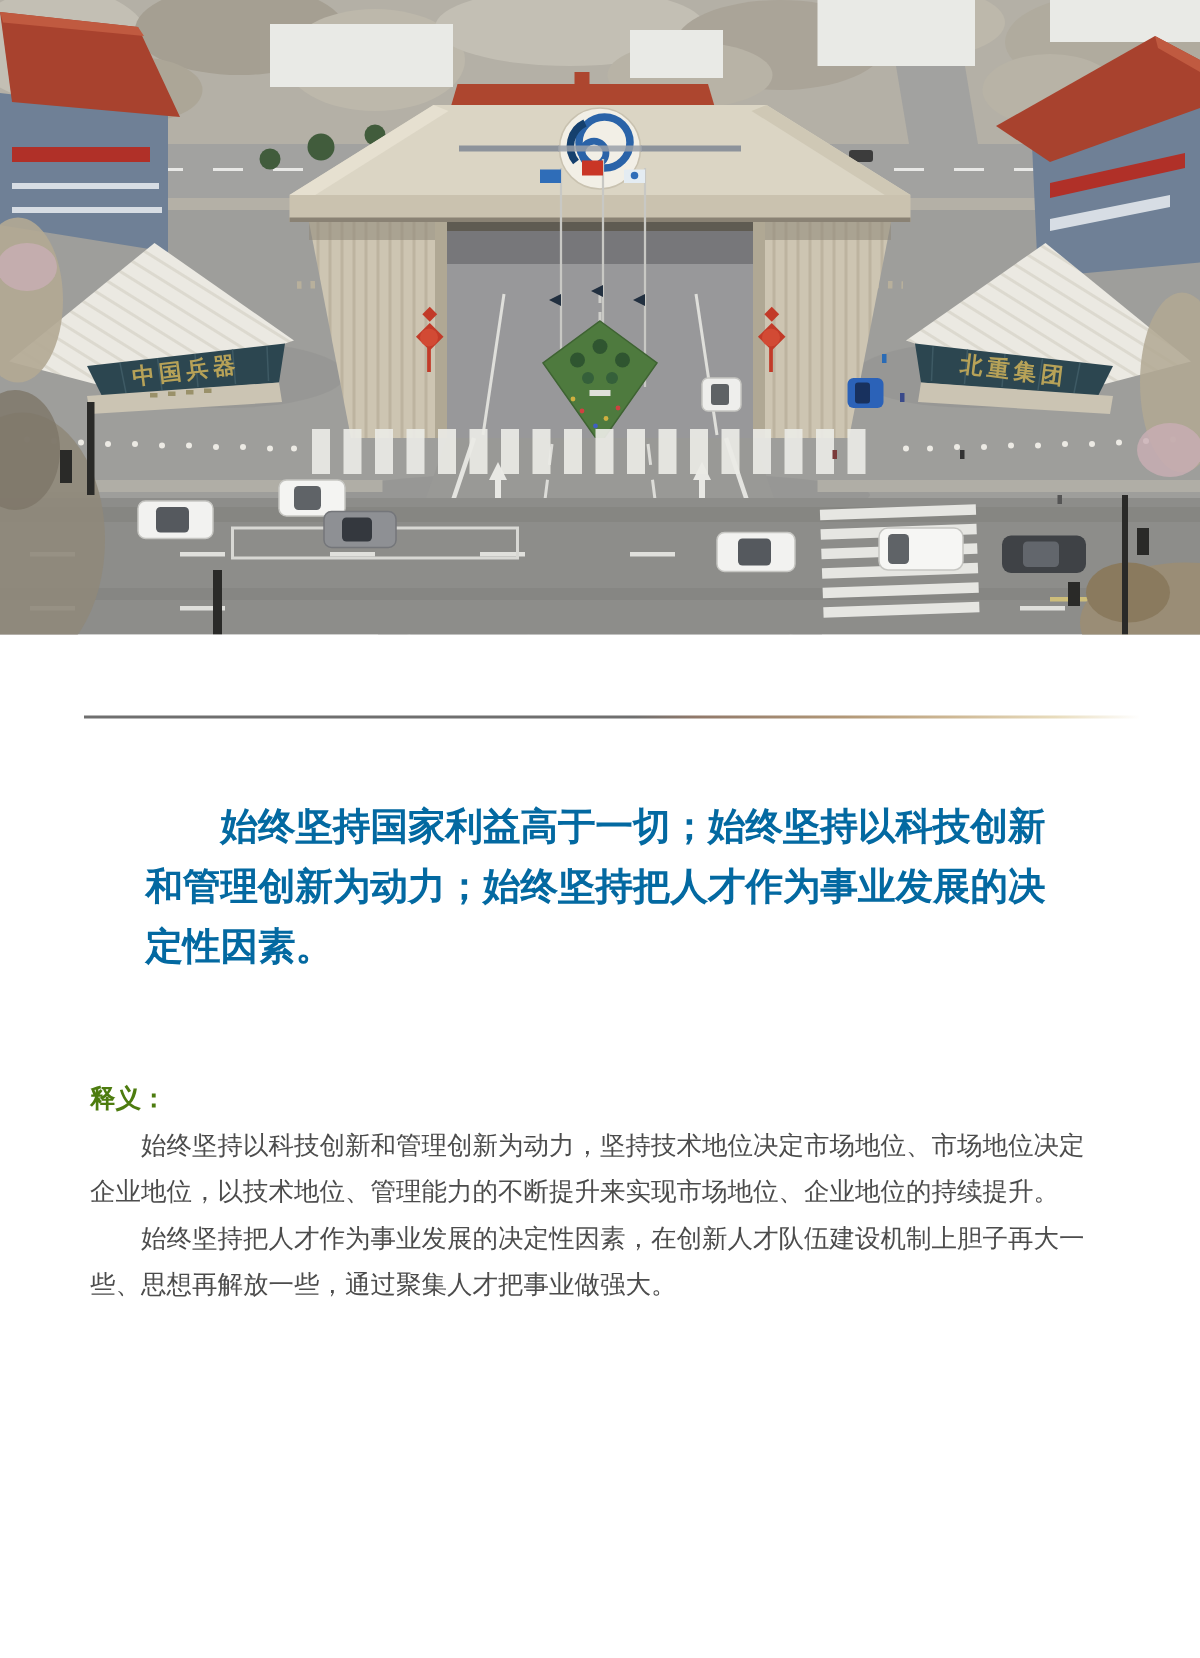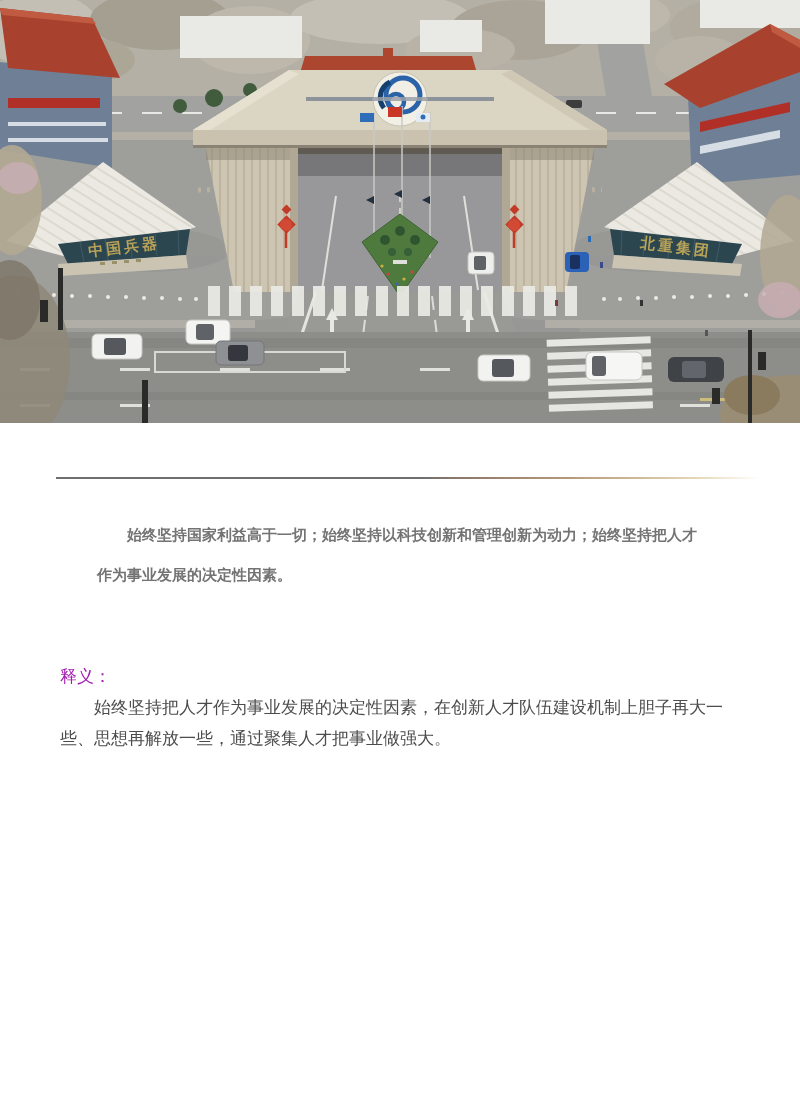--- a/index.html
+++ b/index.html
@@ -1,24 +1,24 @@
 <!DOCTYPE html>
 <html><head>
 <meta charset="utf-8">
 <style>
   html,body{margin:0;padding:0;background:#ffffff;}
   body{width:800px;height:1105px;font-family:"Liberation Sans","DejaVu Sans",sans-serif;}
   .page{width:800px;height:1105px;background:#fff;overflow:hidden;}
   .photo{display:block;width:800px;height:423px;}
   .divider{height:2px;margin:54px 40px 0 56px;
     background:linear-gradient(to right,#6f6f6f 0%,#6f6f6f 52%,#91796a 58%,#b29878 72%,#cdb794 82%,#e8dcbd 92%,rgba(250,248,240,0) 100%);}
-  .quote{margin:36px 97px 0 97px;font-size:15px;line-height:40px;font-weight:bold;
-    color:#737373;text-indent:2em;letter-spacing:0;}
+  .quote{margin:52px 97px 0 97px;font-size:25px;line-height:40px;font-weight:bold;
+    color:#0369a1;text-indent:2em;letter-spacing:0;}
   .meaning{margin:66px 65px 0 60px;font-size:17px;line-height:31px;color:#4c4c4c;}
-  .meaning .label{font-weight:normal;color:#a21caf;margin:0;text-indent:0;}
+  .meaning .label{font-weight:bold;color:#4d7c0f;margin:0;text-indent:0;}
   .meaning p{margin:0;text-indent:2em;}
   svg text.sign{font-family:"Liberation Sans","DejaVu Sans",sans-serif;font-weight:bold;}
 </style>
 </head>
 <body>
 
 <div class="page">
 
   <svg class="photo" viewBox="0 0 800 423">
     <defs>
@@ -405,16 +405,17 @@
         <rect x="712" y="388" width="8" height="16"></rect>
     </g>
   </svg>
 
   <div class="divider"></div>
 
   <h2 class="quote">始终坚持国家利益高于一切；始终坚持以科技创新和管理创新为动力；始终坚持把人才作为事业发展的决定性因素。</h2>
 
   <div class="meaning">
     <p class="label">释义：</p>
+    <p>始终坚持以科技创新和管理创新为动力，坚持技术地位决定市场地位、市场地位决定企业地位，以技术地位、管理能力的不断提升来实现市场地位、企业地位的持续提升。</p>
     <p>始终坚持把人才作为事业发展的决定性因素，在创新人才队伍建设机制上胆子再大一些、思想再解放一些，通过聚集人才把事业做强大。</p>
   </div>
 
 </div>
 
 </body></html>

